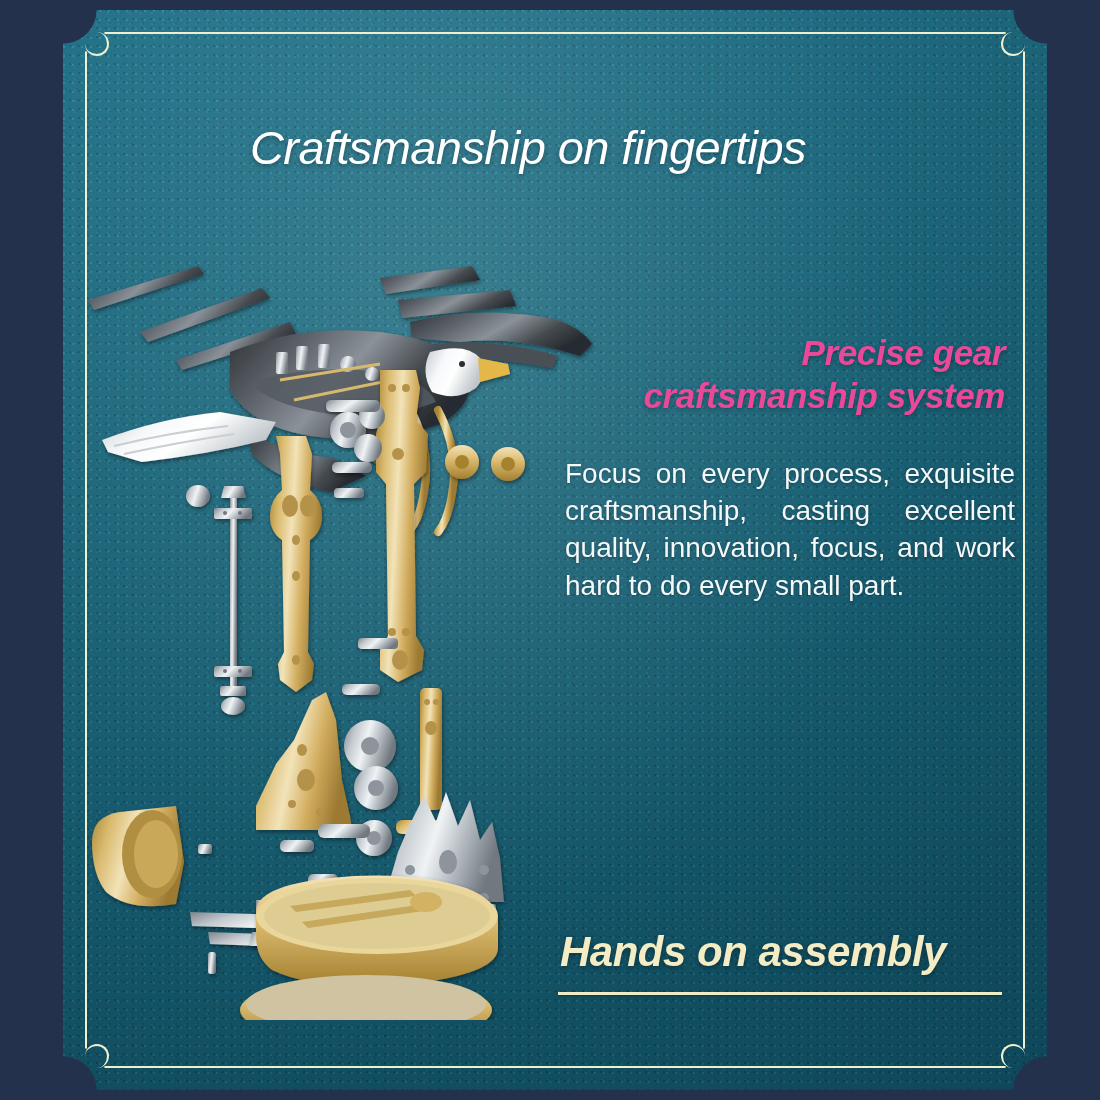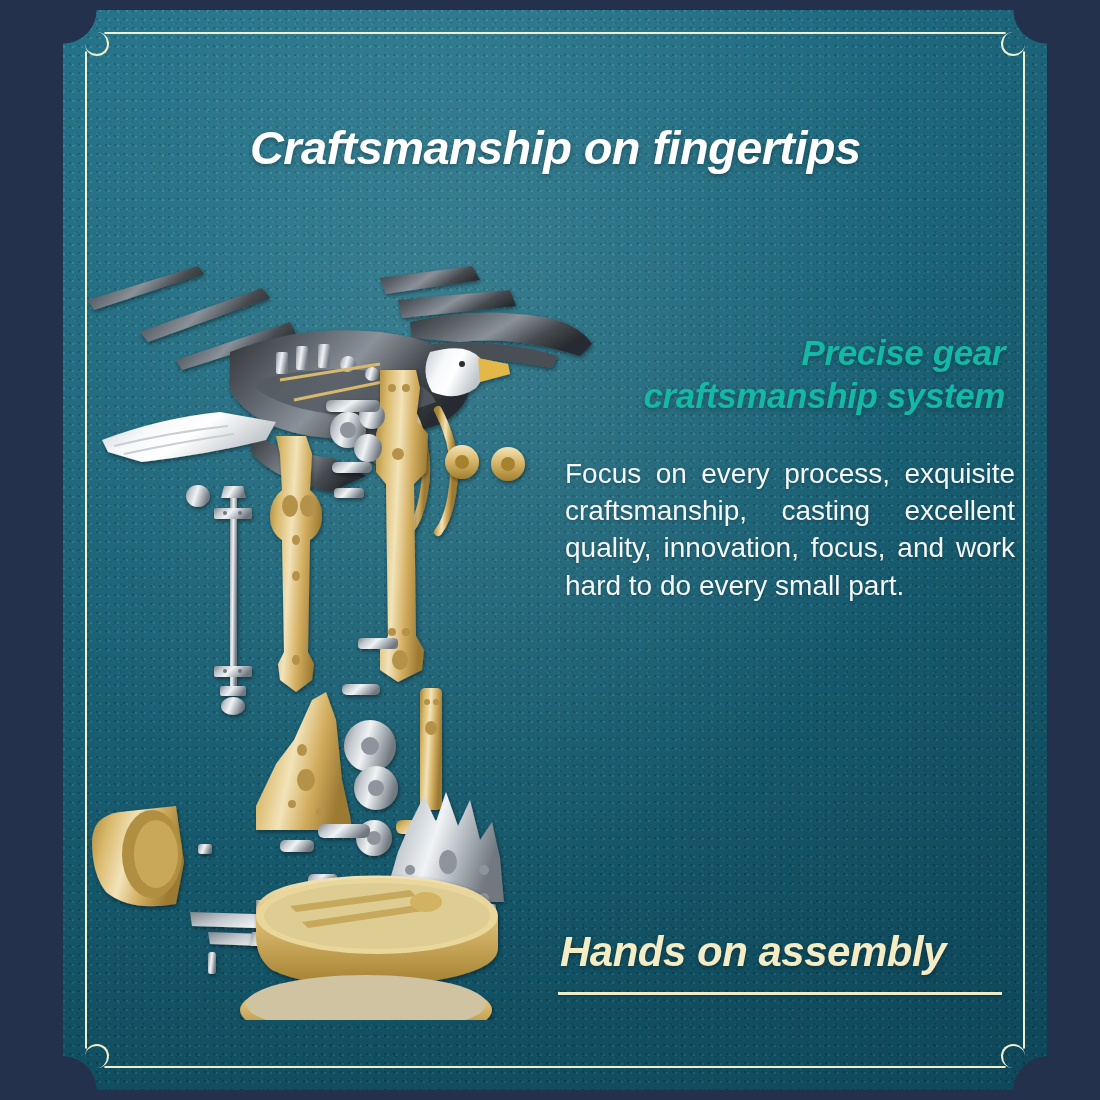--- a/index.html
+++ b/index.html
@@ -66,28 +66,28 @@
   }
   .cornerarc{position:absolute;width:22px;height:22px;border:2px solid #eef0d0;border-radius:50%;}
   .ca-tl{left:22px;top:22px;border-right:none;border-bottom:none;transform:rotate(180deg);}
   .ca-tr{right:22px;top:22px;border-left:none;border-bottom:none;transform:rotate(180deg);}
   .ca-bl{left:22px;bottom:22px;border-right:none;border-top:none;transform:rotate(180deg);}
   .ca-br{right:22px;bottom:22px;border-left:none;border-top:none;transform:rotate(180deg);}
 
   
   #headline{
     position:absolute;left:250px;top:120px;
-    font-size:47px;font-weight:bold;font-style:italic;color:#ffffff;
+    font-size:47px;font-weight:normal;font-style:italic;color:#ffffff;
     letter-spacing:-.6px;white-space:nowrap;
     text-shadow:0 2px 5px rgba(0,0,0,.32);
   }
   #subhead{
     position:absolute;right:95px;top:332px;width:430px;
     text-align:right;font-size:35px;font-weight:bold;font-style:italic;
-    color:#14b8a6;line-height:1.22;letter-spacing:-.4px;
+    color:#ec4899;line-height:1.22;letter-spacing:-.4px;
     text-shadow:0 2px 5px rgba(0,0,0,.3);
   }
   #body-copy{
     position:absolute;left:565px;top:455px;width:450px;
     font-size:28px;line-height:1.33;color:#f4f8f8;
     text-align:justify;
     text-shadow:0 1px 3px rgba(0,0,0,.28);
   }
   #tagline{
     position:absolute;left:560px;top:928px;

